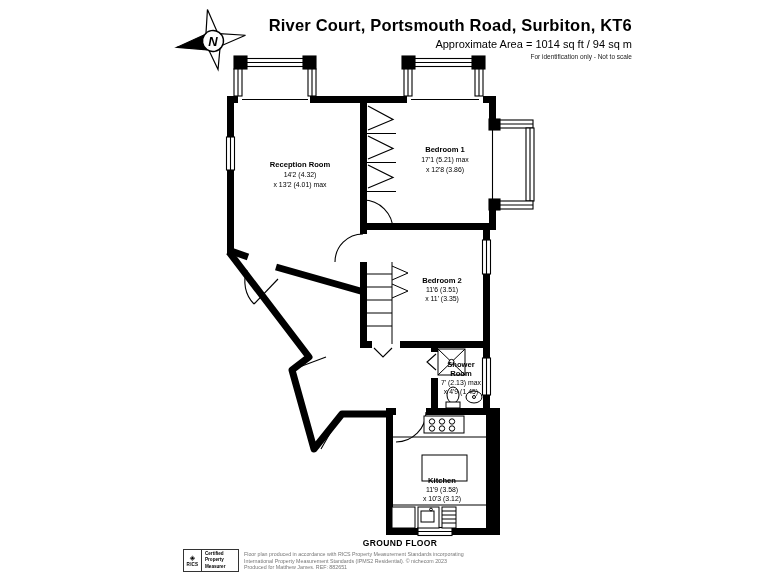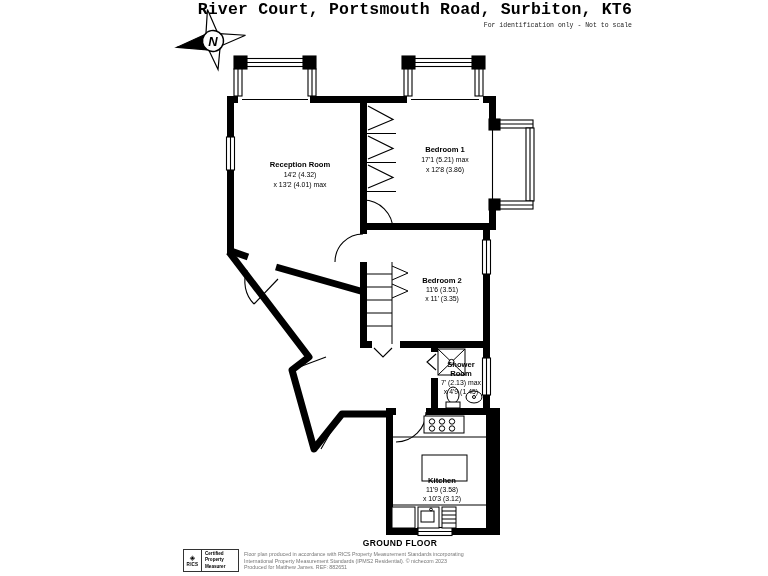--- a/index.html
+++ b/index.html
@@ -1,19 +1,19 @@
 <!DOCTYPE html>
 <html><head>
 <meta charset="utf-8">
 <style>
   html,body{margin:0;padding:0;background:#fff;}
   #page{position:relative;width:768px;height:576px;background:#fff;overflow:hidden;
         font-family:"Liberation Sans",sans-serif;color:#000;}
   
-  #header{position:absolute;top:0;right:136px;text-align:right;font-family:Liberation Mono, monospace;}
+  #header{position:absolute;top:16px;right:136px;text-align:right;}
   #title{font-size:16.5px;font-weight:bold;letter-spacing:.2px;}
   #area-line{font-size:11px;margin-top:3px;}
   #note-line{font-size:6.5px;margin-top:3px;color:#222;}
   
   #plan{position:absolute;left:0;top:0;}
   text{font-family:"Liberation Sans",sans-serif;}
   .room-name{font-size:7.6px;font-weight:bold;}
   .room-dim{font-size:6.9px;}
   .floor-label{font-size:8.5px;font-weight:bold;letter-spacing:.4px;}
   
@@ -28,20 +28,21 @@
   #disclaimer{position:absolute;left:244px;top:551px;color:#777;}
   .disc-line{font-size:5.3px;line-height:1.25;white-space:nowrap;}
 </style>
 </head>
 <body>
 
 <div id="page">
 
   <div id="header">
     <div id="title">River Court, Portsmouth Road, Surbiton, KT6</div>
+    <div id="area-line">Approximate Area = 1014 sq ft / 94 sq m</div>
     <div id="note-line">For identification only - Not to scale</div>
   </div>
 
   <svg id="plan" width="768" height="576" viewBox="0 0 768 576">
 
     <g transform="translate(213,41) rotate(-10)">
       <path d="M 0,-14 L 14,0 L 0,14 L -14,0 Z" fill="#fff" stroke="#000" stroke-width="1"></path>
       <path d="M 0,-32 L -6,-7 L 6,-7 Z" fill="#fff" stroke="#000" stroke-width="1.2"></path>
       <path d="M 33,0 L 8,-6 L 8,6 Z" fill="#fff" stroke="#000" stroke-width="1.2"></path>
       <path d="M 0,29 L -6,7 L 6,7 Z" fill="#fff" stroke="#000" stroke-width="1.2"></path>

